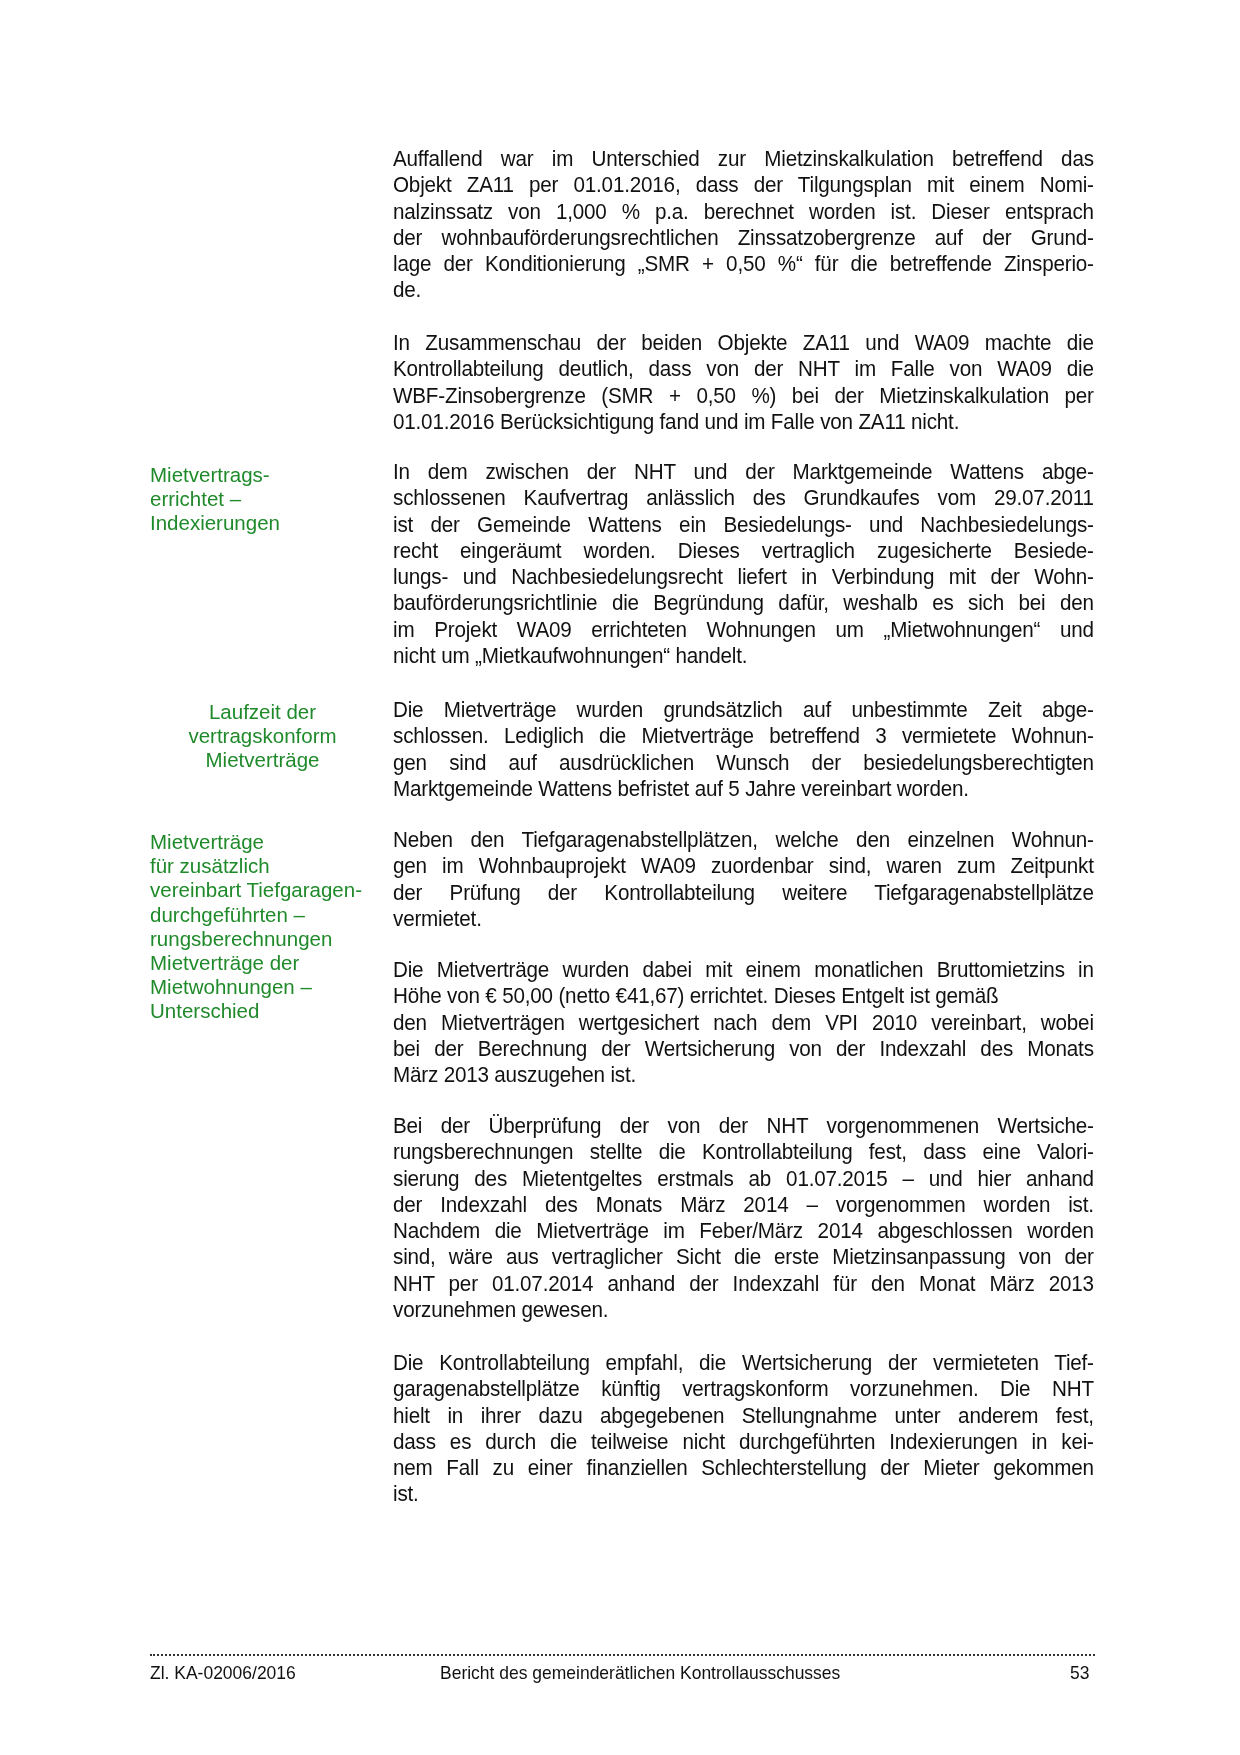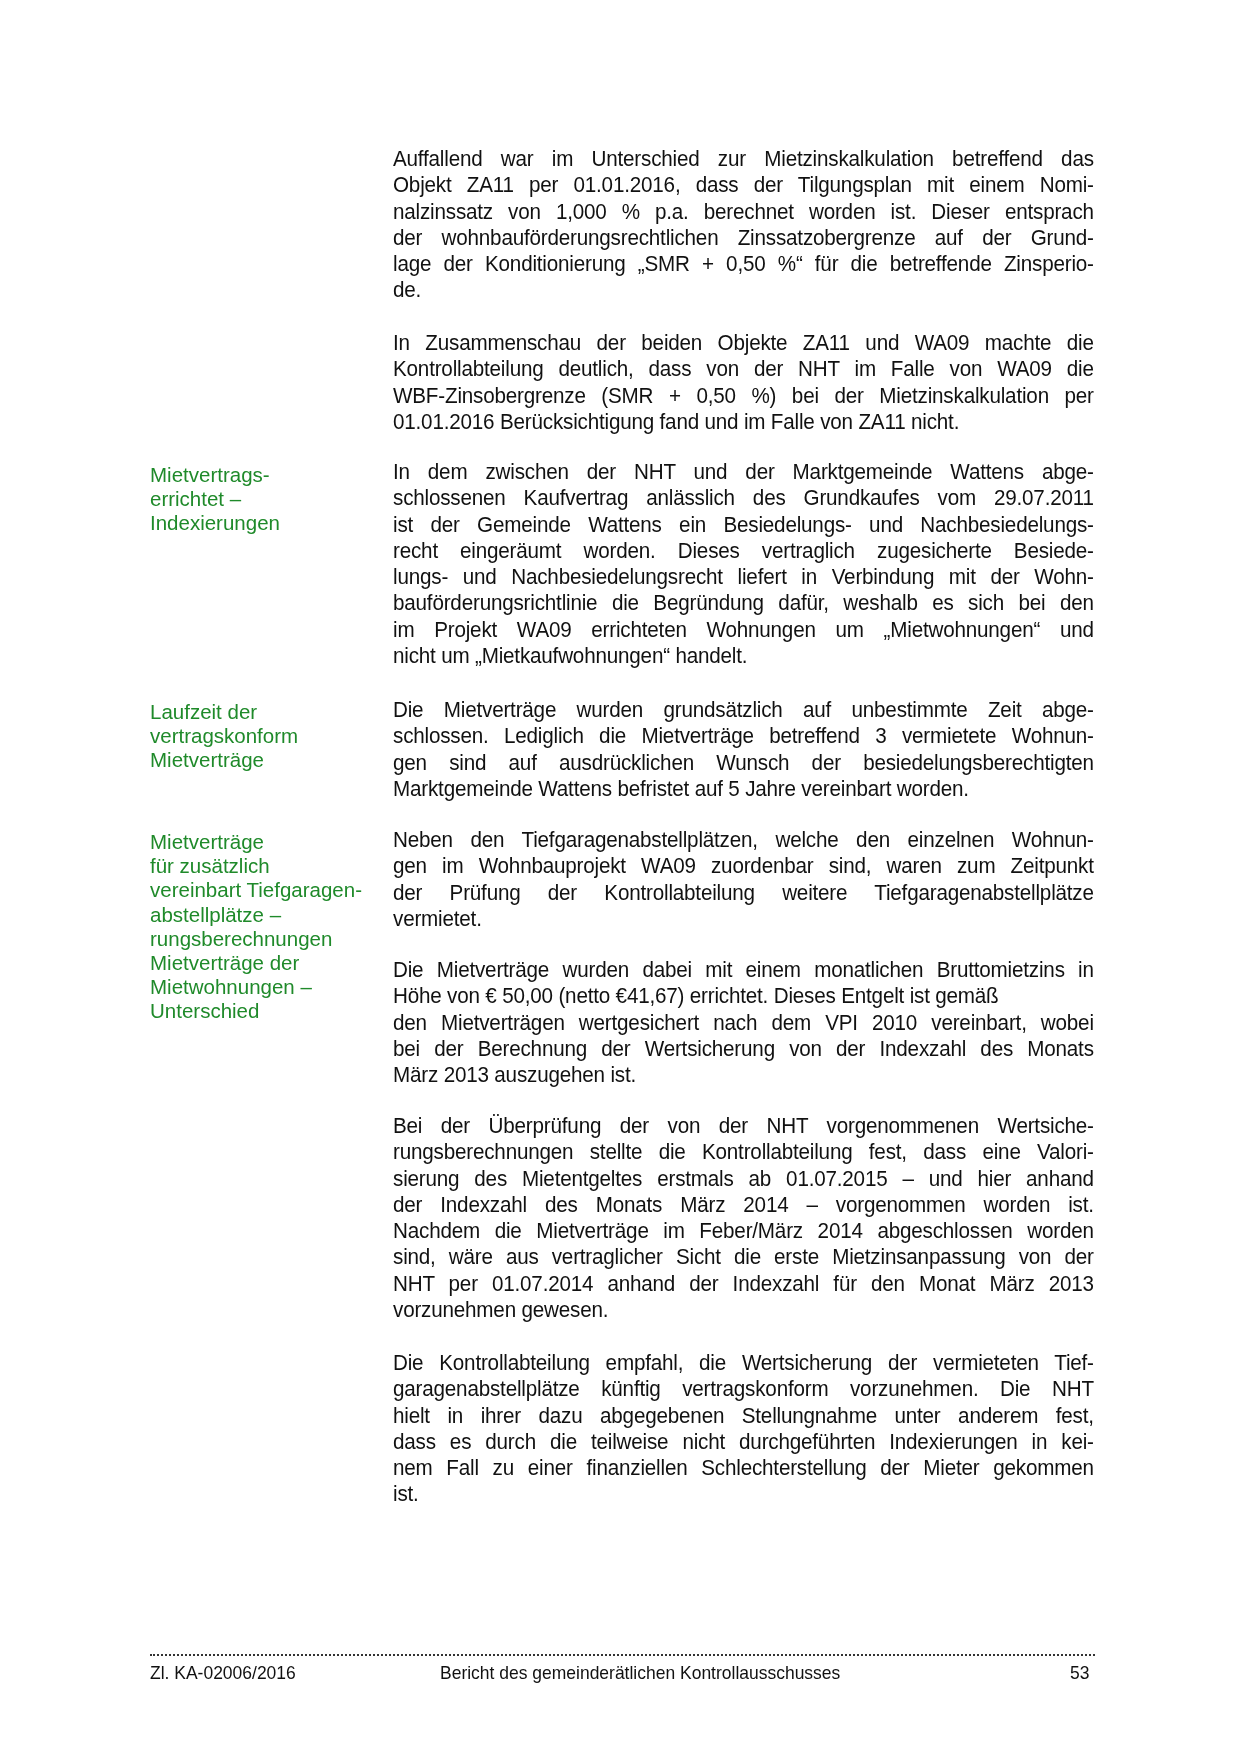--- a/index.html
+++ b/index.html
@@ -20,30 +20,30 @@
 </head>
 <body>
 
 <div>
 
   <div class="side" style="top:442px;margin-top:21px;">
     <span style="display:block">Mietvertrags-</span>
     <span style="display:block">errichtet –</span>
     <span style="display:block">Indexierungen</span>
   </div>
-  <div class="side" style="top:700px;">
+  <div class="side" style="top:700px;text-align:center;">
     <span style="display:block">Laufzeit der</span>
     <span style="display:block">vertragskonform</span>
     <span style="display:block">Mietverträge</span>
   </div>
   <div class="side" style="top:830px;">
     <span style="display:block">Mietverträge</span>
     <span style="display:block">für zusätzlich</span>
     <span style="display:block">vereinbart Tiefgaragen-</span>
-    <span style="display:block">abstellplätze –</span>
+    <span style="display:block">durchgeführten –</span>
     <span style="display:block">rungsberechnungen</span>
     <span style="display:block">Mietverträge der</span>
     <span style="display:block">Mietwohnungen –</span>
     <span style="display:block">Unterschied</span>
   </div>
 
   <div class="para" style="top:146px;">
     <span class="l">Auffallend war im Unterschied zur Mietzinskalkulation betreffend das</span>
     <span class="l">Objekt ZA11 per 01.01.2016, dass der Tilgungsplan mit einem Nomi-</span>
     <span class="l">nalzinssatz von 1,000 % p.a. berechnet worden ist. Dieser entsprach</span>

